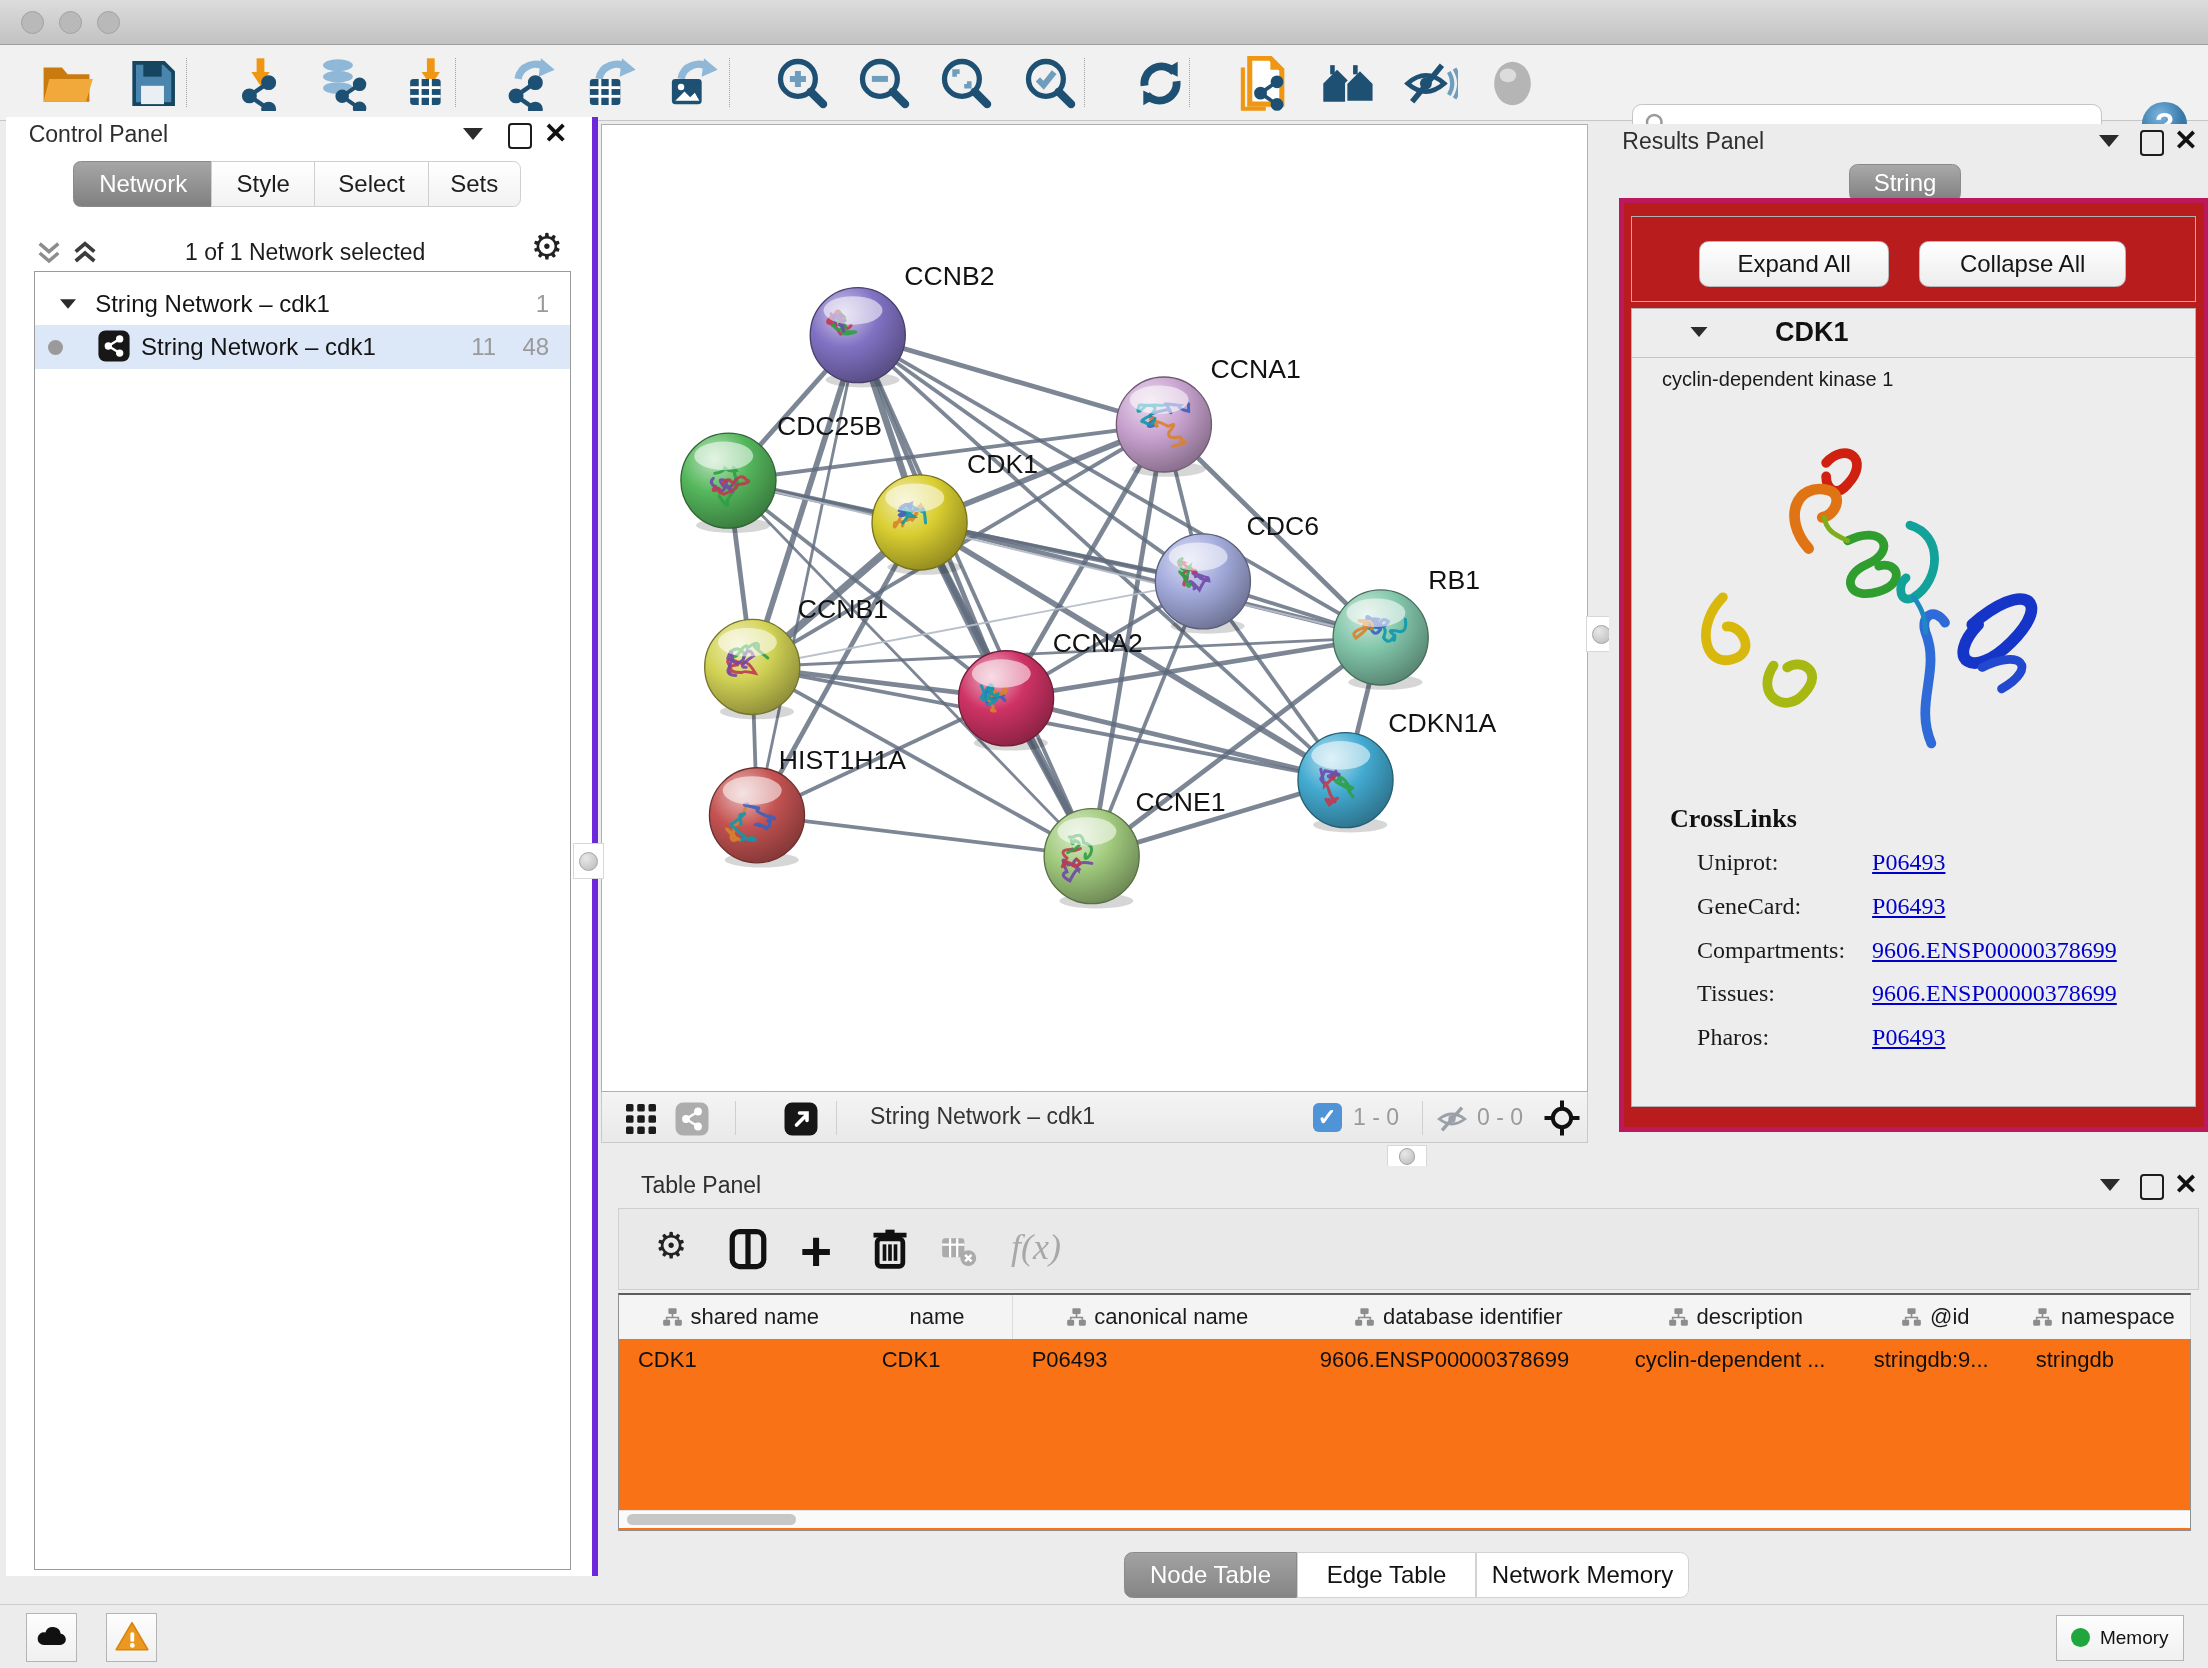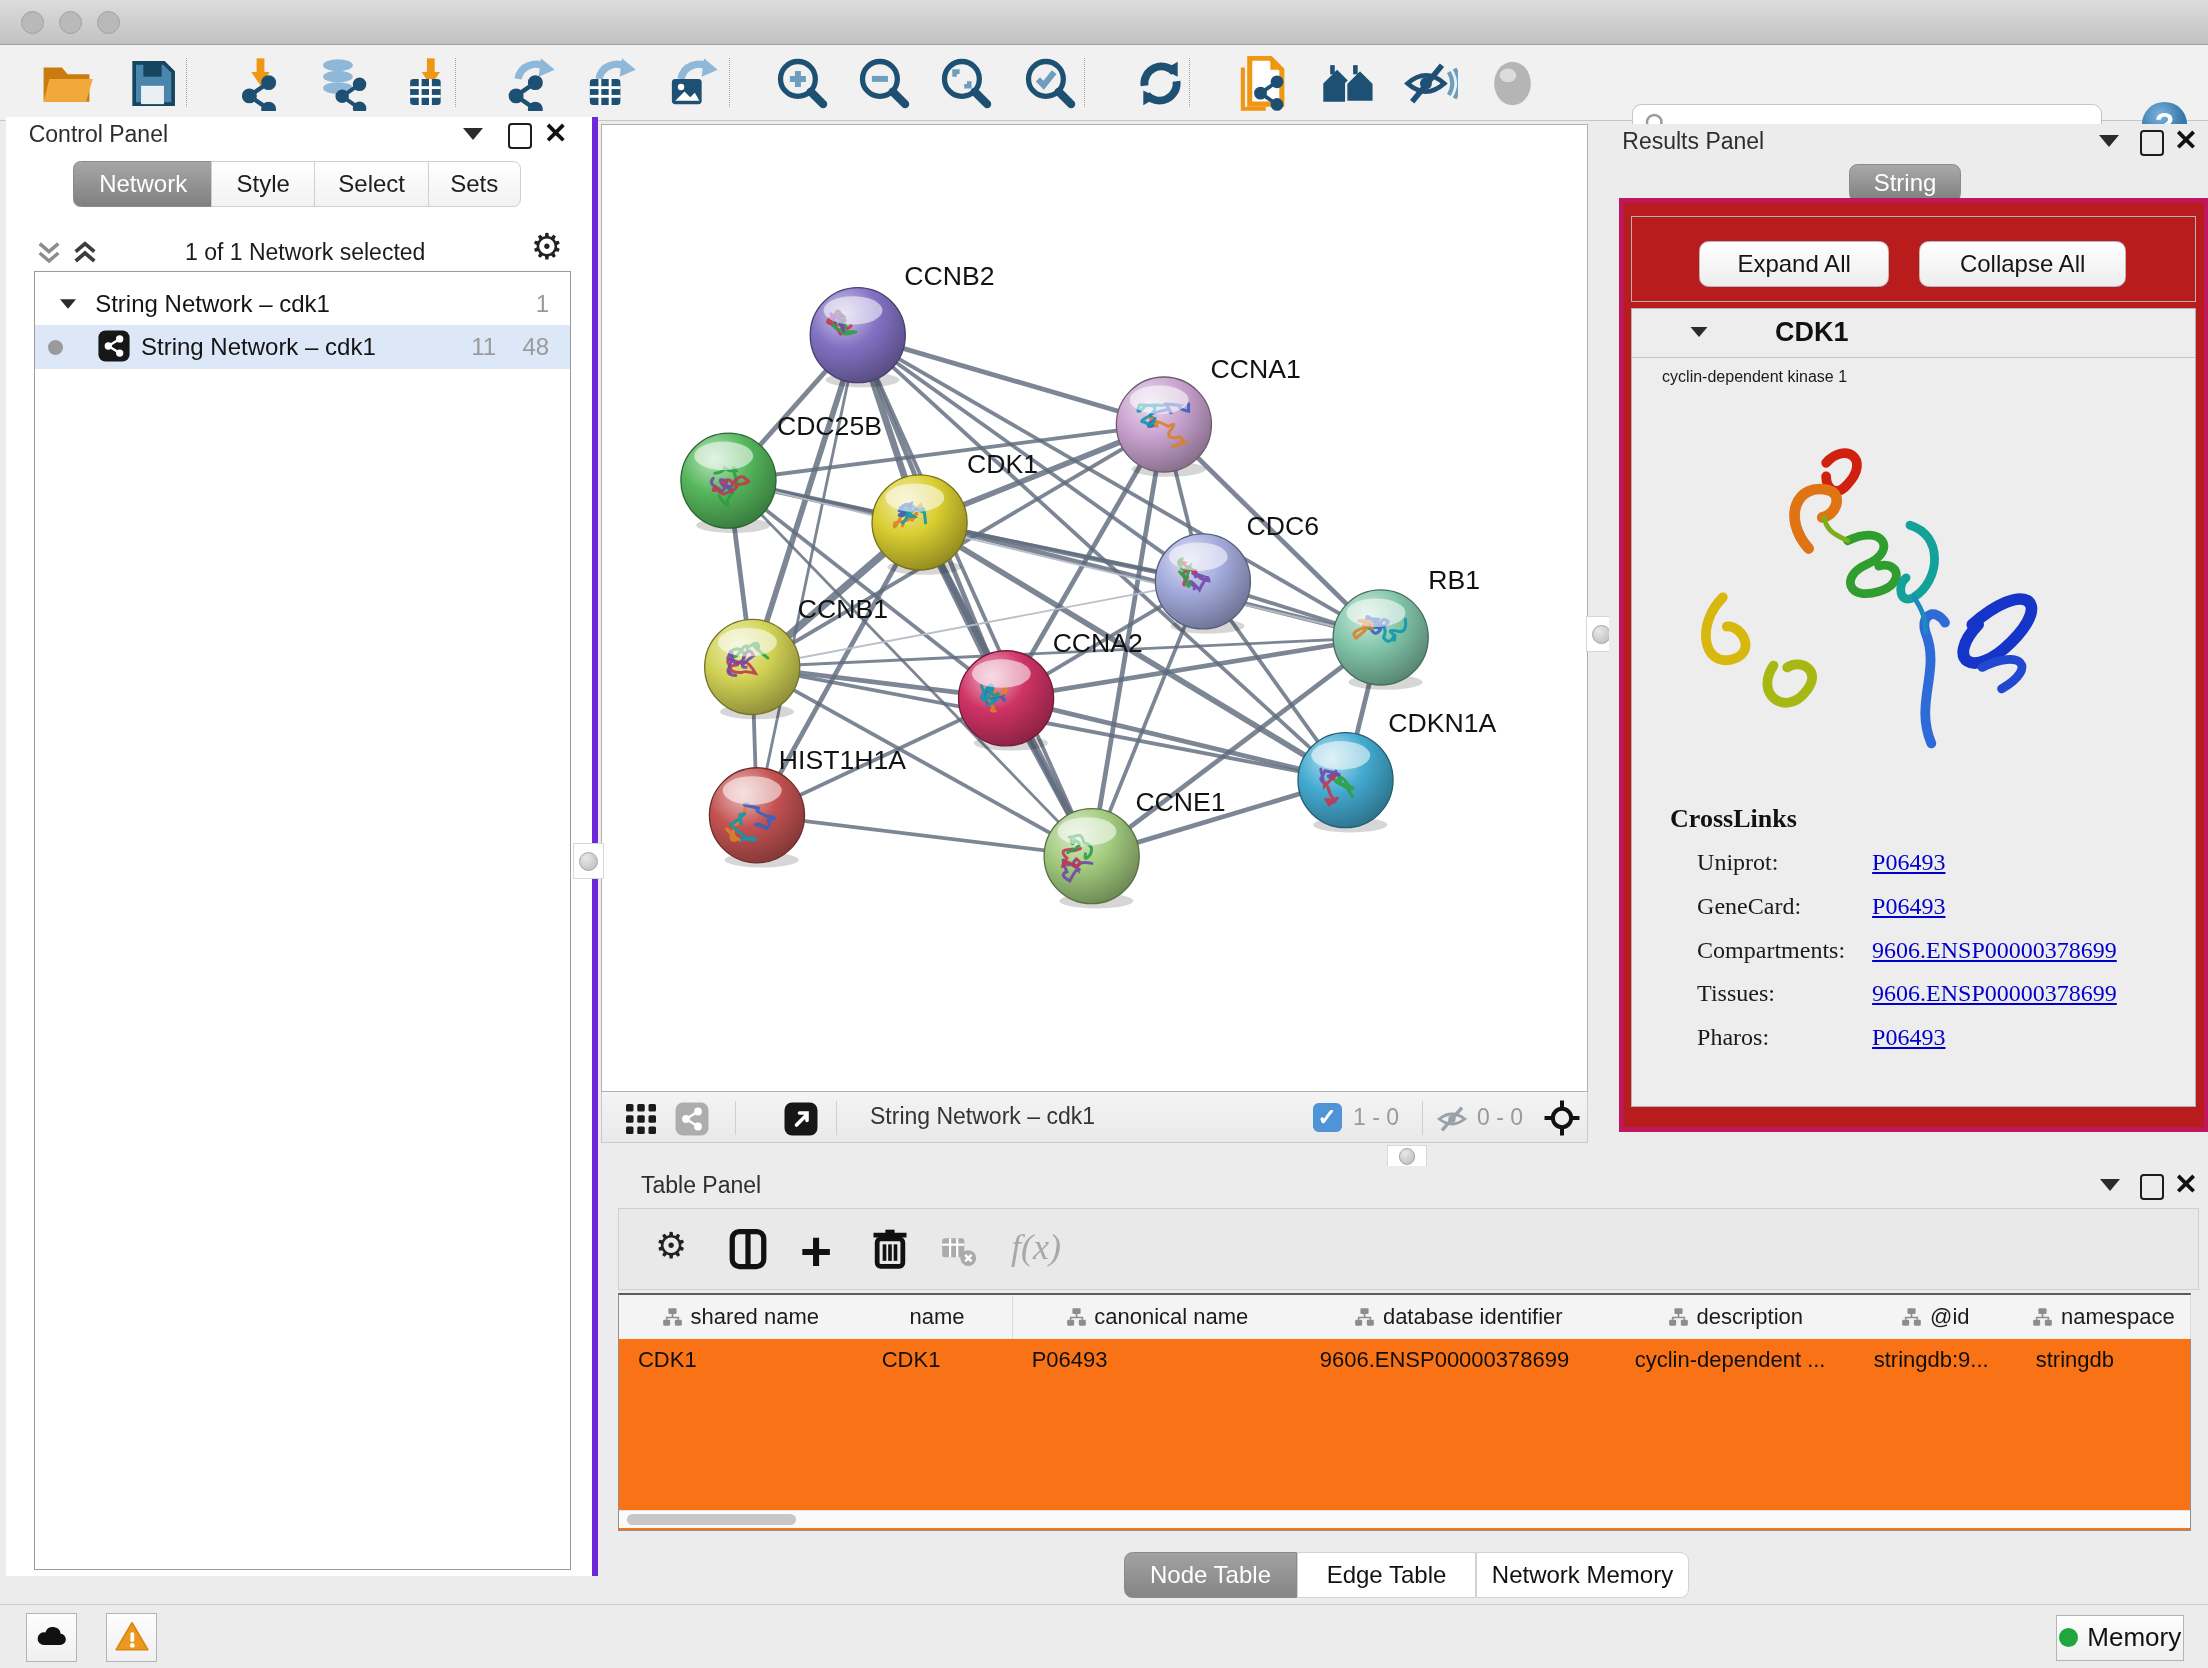--- a/index.html
+++ b/index.html
@@ -650,21 +650,21 @@
       <div id="rp-buttons-box" class="abs" style="left:7.6px;top:13.3px;width:563px;height:84px">
         <div class="abs white-btn" style="left:67px;top:24px;width:188px;height:44px">Expand All</div>
         <div class="abs white-btn" style="left:287px;top:24px;width:205px;height:44px">Collapse All</div>
       </div>
 
       <div id="rp-gene-box" class="abs" style="left:7.6px;top:105px;width:563px;height:797px">
         <div class="abs" style="left:0;top:0;width:100%;height:48px;border-bottom:1px solid #c6c6c6">
           <div class="tri-down" style="position:absolute;left:57px;top:17px;transform:scale(0.85)"></div>
           <div class="abs" style="left:143px;top:7.6px;font-size:27px;font-weight:bold;color:#111">CDK1</div>
         </div>
-        <div class="abs" style="left:30px;top:59px;font-size:16px;color:#1a1a1a">cyclin-dependent kinase 1</div>
+        <div class="abs" style="left:30px;top:59px;font-size:20px;color:#1a1a1a">cyclin-dependent kinase 1</div>
 
         <div class="abs" style="left:48px;top:124px">
           <svg width="380" height="352" viewBox="0 0 390 360">
             <g fill="none" stroke-linecap="round">
               <path d="M150 30 C170 8 196 26 172 52 C160 66 150 56 150 44" stroke="#cf2010" stroke-width="10"></path>
               <path d="M132 118 C104 86 120 50 152 58 C168 62 160 84 146 86" stroke="#e07414" stroke-width="11"></path>
               <path d="M44 168 C16 196 24 238 52 232 C80 226 64 196 48 198" stroke="#d9b80e" stroke-width="10"></path>
               <path d="M96 238 C76 268 108 290 128 266 C148 244 124 230 110 240" stroke="#a8b812" stroke-width="10"></path>
               <path d="M172 110 C208 92 224 120 192 134 C164 146 172 172 204 162 C232 154 224 130 204 136" stroke="#2f9e2f" stroke-width="9"></path>
               <path d="M236 94 C270 104 268 150 240 168 C226 176 222 156 232 148" stroke="#12a29a" stroke-width="9"></path>
@@ -833,18 +833,18 @@
     </div>
     <div class="abs st-btn" style="left:106px;top:7.6px;width:49px;height:47px">
       <svg width="38" height="38" viewBox="0 0 24 24">
           <path d="M12 3 L22 20 H2 Z" fill="#eb9820" stroke="#d9840d" stroke-width="1" stroke-linejoin="round"></path>
           <rect x="11" y="9" width="2.4" height="6" rx="1" fill="#fff"></rect>
           <circle cx="12.2" cy="17.3" r="1.5" fill="#fff"></circle>
         </svg>
     </div>
     <div class="abs st-btn" style="left:2056px;top:9.5px;width:126px;height:44px">
       <span style="width:19px;height:19px;border-radius:50%;background:#1fa63c;margin-right:9.5px"></span>
-      <span style="font-size:26px;color:#111">Memory</span>
+      <span style="font-size:19px;color:#111">Memory</span>
     </div>
   </div>
 
 </div>
 
 
 </body></html>

